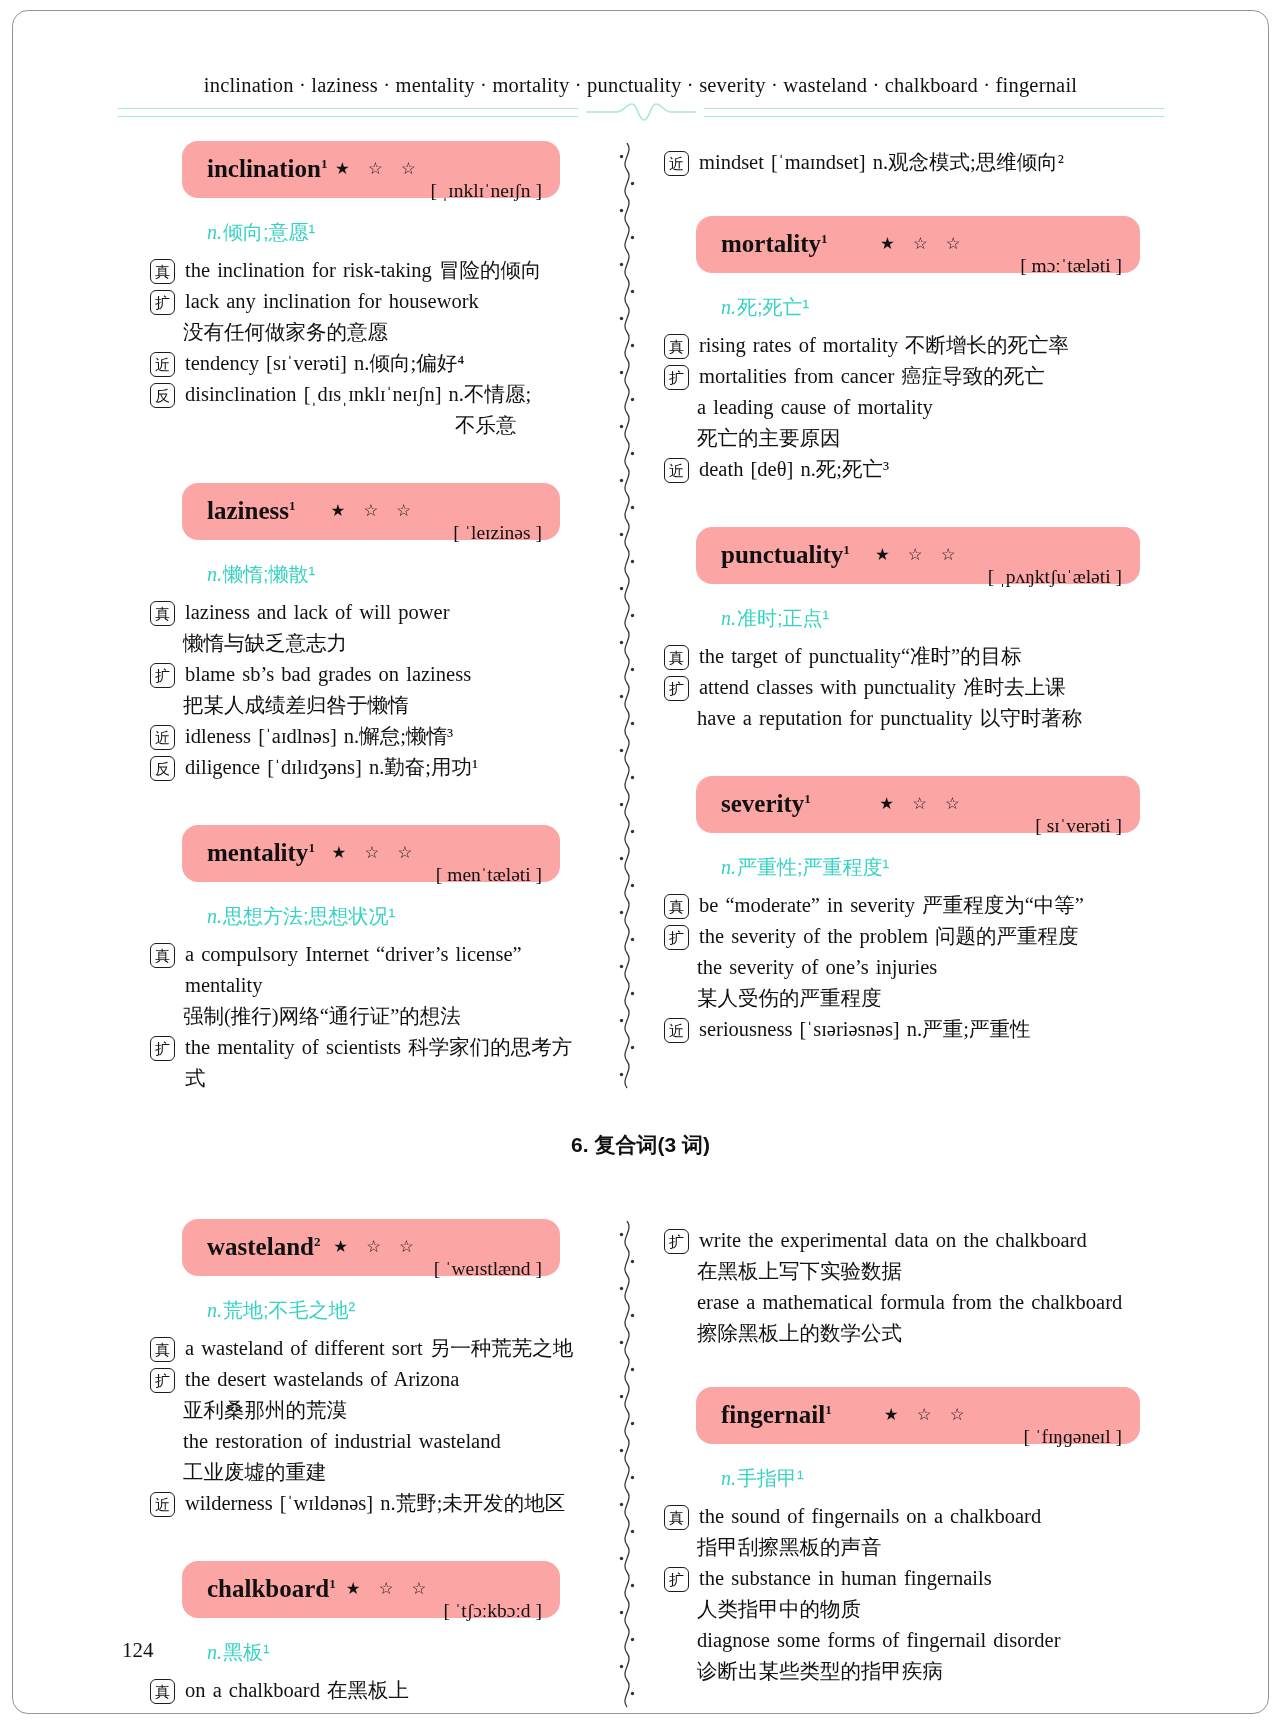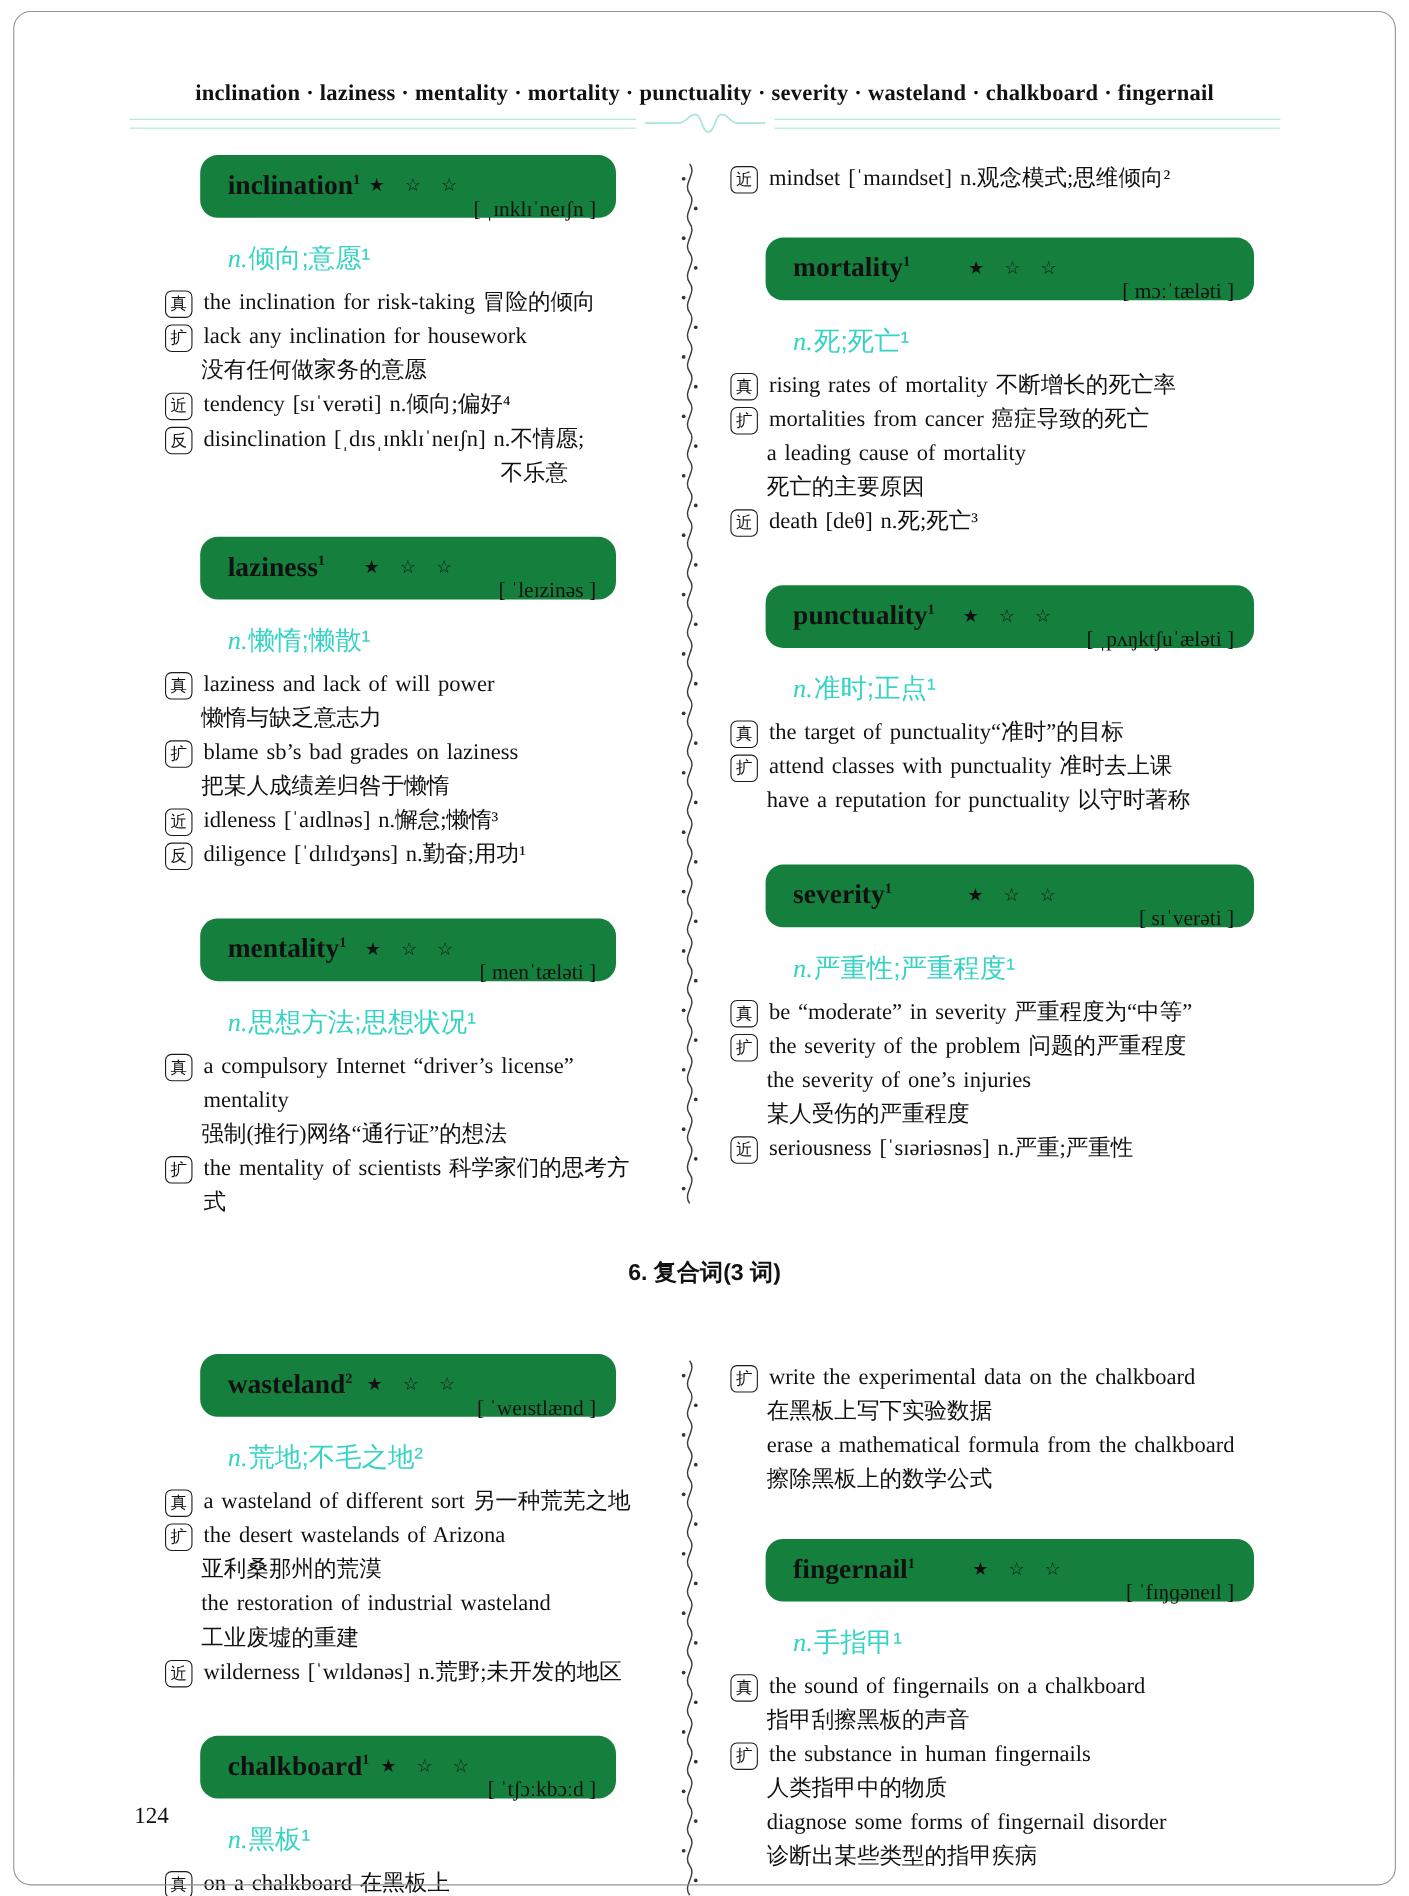--- a/index.html
+++ b/index.html
@@ -4,43 +4,43 @@
 <style>
   html,body{margin:0;padding:0;}
   body{
     width:1281px;height:1724px;position:relative;background:#ffffff;
     font-family:"Liberation Serif","DejaVu Serif",serif;color:#111;
     overflow:hidden;
   }
   .frame{position:absolute;top:10px;left:12px;right:12px;bottom:10px;
     border:1.6px solid #8f959b;border-radius:16px;pointer-events:none;}
   
-  .header-words{text-align:center;padding-top:74px;font-weight:bold;font-size:20.5px;letter-spacing:.2px;}
+  .header-words{text-align:center;padding-top:74px;font-weight:normal;font-size:20.5px;letter-spacing:.2px;}
   .rule-wrap{width:1046px;margin:11px auto 0;position:relative;height:7px;}
   .rule{height:100%;border-top:1.5px solid #a9e6dc;border-bottom:1.5px solid #a9e6dc;}
   .ornament{position:absolute;left:50%;top:50%;transform:translate(-50%,-50%);background:#fff;padding:0 8px;line-height:0;}
   
   .cols{display:flex;padding:26px 104px 0 150px;align-items:stretch;}
   .col.left{width:440px;flex:none;}
   .divider{width:22px;flex:none;margin:2px 26px 0 26px;}
   .divider svg{display:block;width:22px;height:100%;}
   .col.right{flex:1;min-width:0;}
   
   .entry{margin-bottom:42px;}
   .entry:last-child{margin-bottom:0;}
   .cont{margin:6px 0 38px;}
-  .pill{margin-left:32px;background:#15803d;border-radius:16px;height:57px;width:378px;
+  .pill{margin-left:32px;background:#fca5a5;border-radius:16px;height:57px;width:378px;
     box-sizing:border-box;display:flex;align-items:center;justify-content:space-between;
     padding:0 18px 1px 25px;}
   .col.right .pill{width:444px;}
   .word{font-size:25px;font-weight:bold;white-space:nowrap;}
   .word sup{font-size:13px;font-weight:bold;}
   .stars{font-size:16.5px;letter-spacing:7px;white-space:nowrap;margin:0 4px;}
   .phon{font-size:19.5px;white-space:nowrap;margin-top:44px;}
-  .def{margin:21px 0 9px 57px;color:#35d3c3;font-size:24px;
+  .def{margin:21px 0 9px 57px;color:#35d3c3;font-size:20px;
     font-family:"Liberation Sans","DejaVu Sans",sans-serif;}
   .def .pos{font-style:italic;font-family:"Liberation Serif","DejaVu Serif",serif;margin-right:1px;}
   .ex{display:flex;line-height:31px;font-size:20.5px;word-spacing:2px;}
   .ex .tag{flex:none;width:23px;height:23px;border:1.3px solid #1c1c1c;border-radius:6px;
     display:flex;align-items:center;justify-content:center;font-size:15px;margin:4px 10px 0 0;
     font-family:"Liberation Sans","DejaVu Sans",sans-serif;}
   .ex.notag{padding-left:33px;}
   .ex.far{padding-left:305px;}
   .ex .txt{flex:1;min-width:0;}
   

